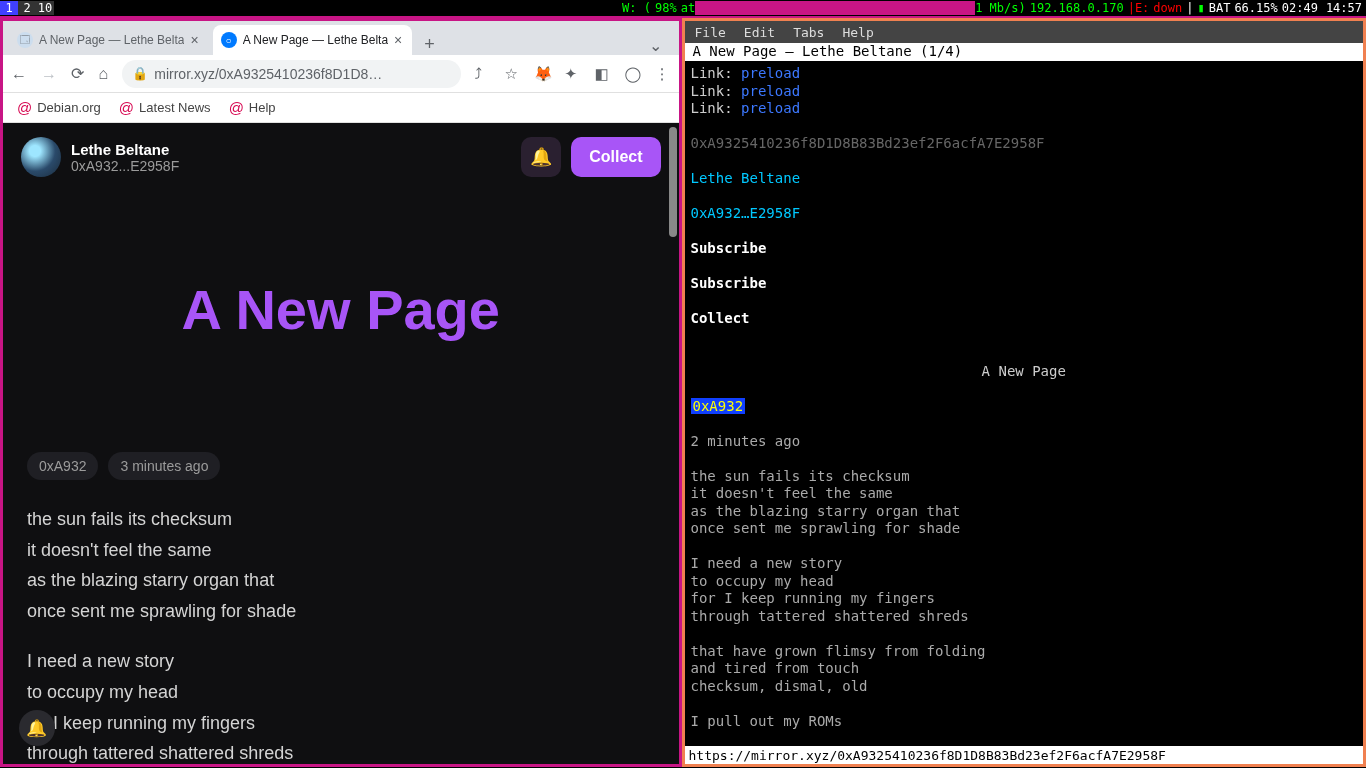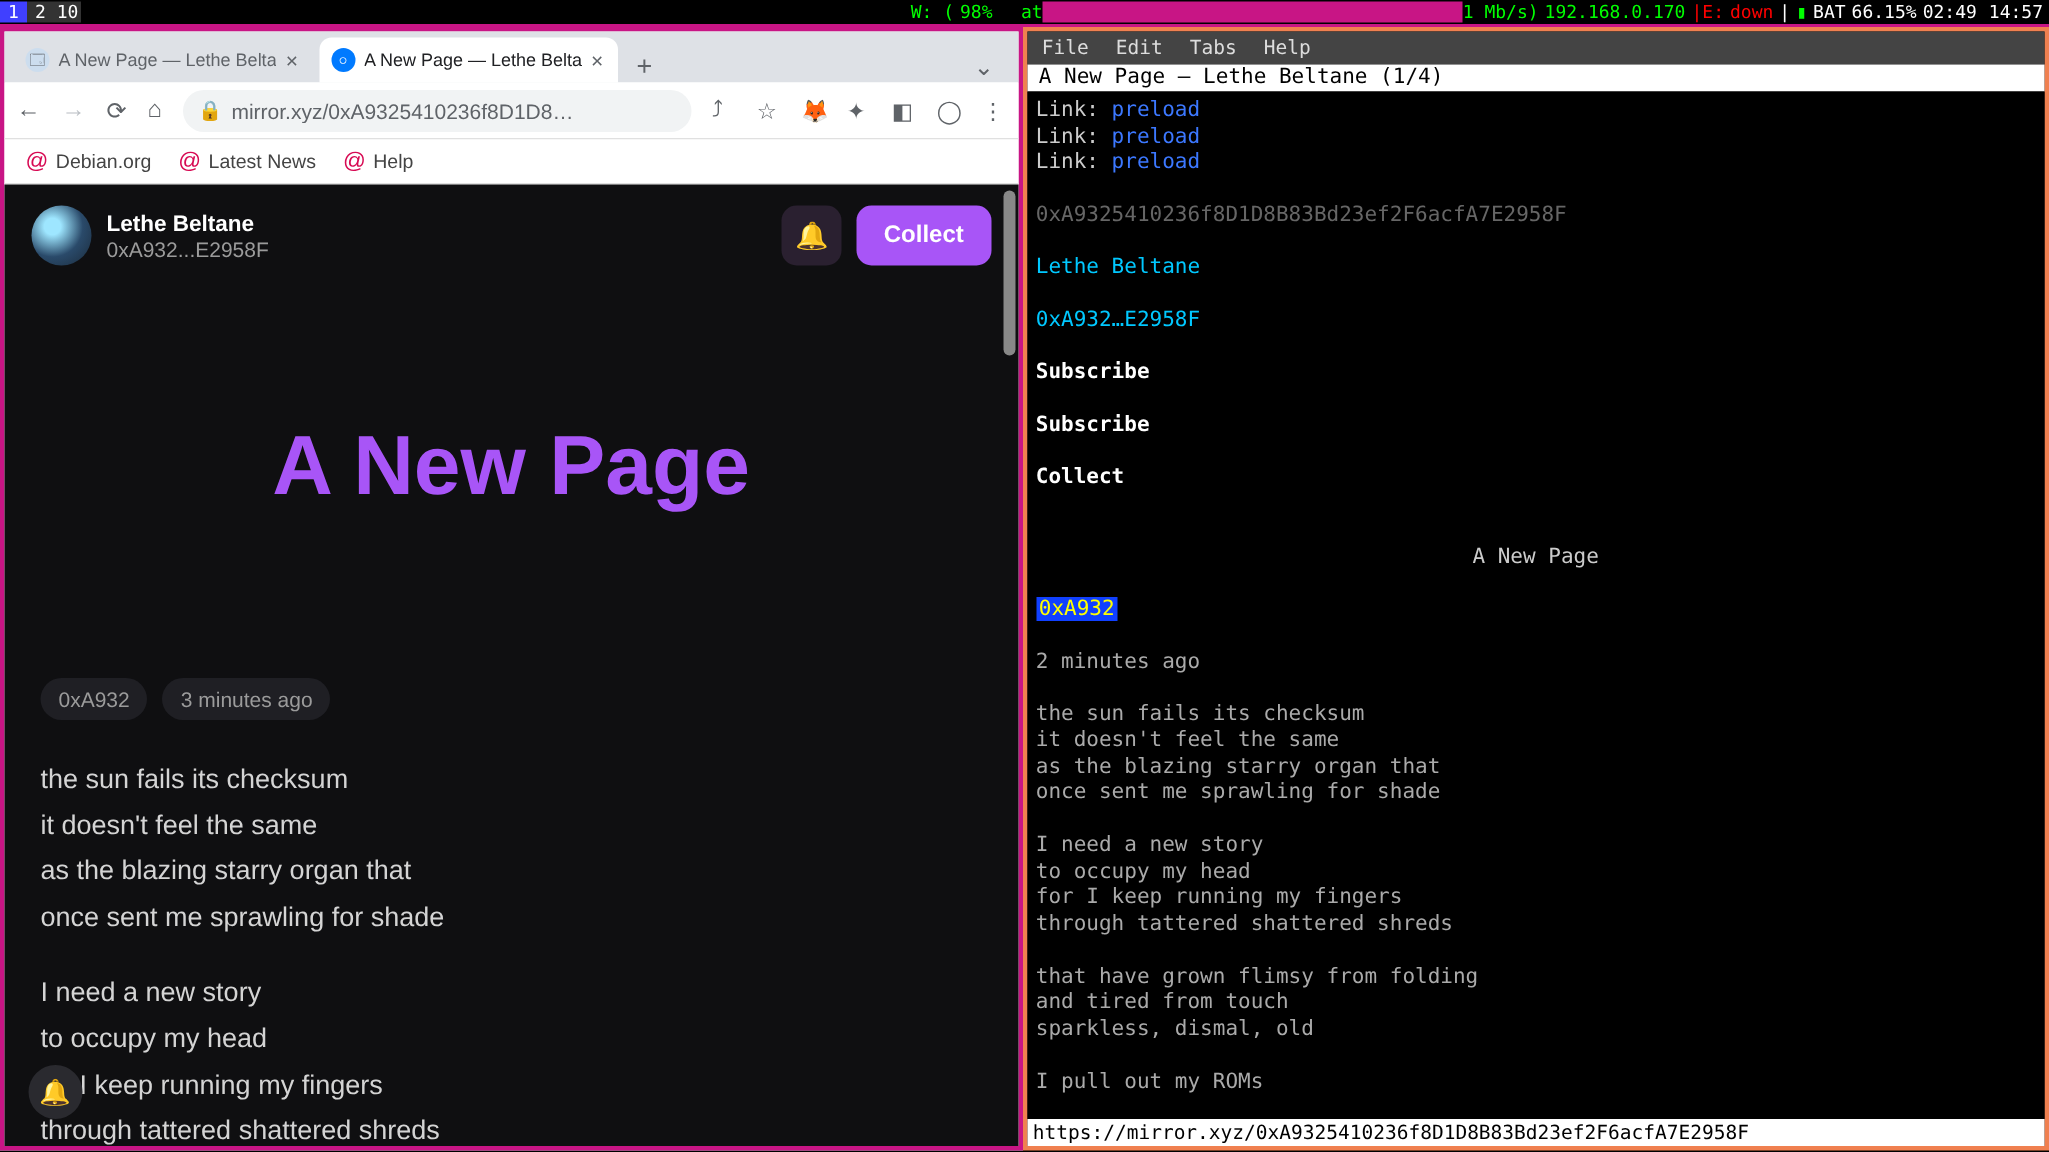--- a/index.html
+++ b/index.html
@@ -215,21 +215,21 @@
 
 <div class="taskbar">
   <div class="workspaces">
     <div class="ws active">1</div>
     <div class="ws">2</div>
     <div class="ws">10</div>
   </div>
   <div class="spacer"></div>
   <span class="seg wifi">W: (</span>
   <span class="wifi">98%</span>
-  <span class="wifi" style="margin-left:19px">at</span>
+  <span class="wifi" style="margin-left:4px">at</span>
   <span class="wifi-hidden"></span>
   <span class="wifi">1 Mb/s)</span>
   <span class="seg ip">192.168.0.170</span>
   <span class="eth">|<span>E:</span></span>
   <span class="eth" style="margin-left:4px">down</span>
   <span class="seg">|</span>
   <span class="bat-icon">▮</span>
   <span class="seg">BAT</span>
   <span>66.15%</span>
   <span class="seg">02:49</span>
@@ -368,21 +368,21 @@
     <div class="line poem-grey">as the blazing starry organ that</div>
     <div class="line poem-grey">once sent me sprawling for shade</div>
     <div class="line">&nbsp;</div>
     <div class="line poem-grey">I need a new story</div>
     <div class="line poem-grey">to occupy my head</div>
     <div class="line poem-grey">for I keep running my fingers</div>
     <div class="line poem-grey">through tattered shattered shreds</div>
     <div class="line">&nbsp;</div>
     <div class="line poem-grey">that have grown flimsy from folding</div>
     <div class="line poem-grey">and tired from touch</div>
-    <div class="line poem-grey">sparkless, dismal, old</div>
+    <div class="line poem-grey">checksum, dismal, old</div>
     <div class="line">&nbsp;</div>
     <div class="line poem-grey">I pull out my ROMs</div>
 
   </div>
   <div class="emacs-status">https://mirror.xyz/0xA9325410236f8D1D8B83Bd23ef2F6acfA7E2958F</div>
 </div>
 
 </div>
 
 </body></html>

